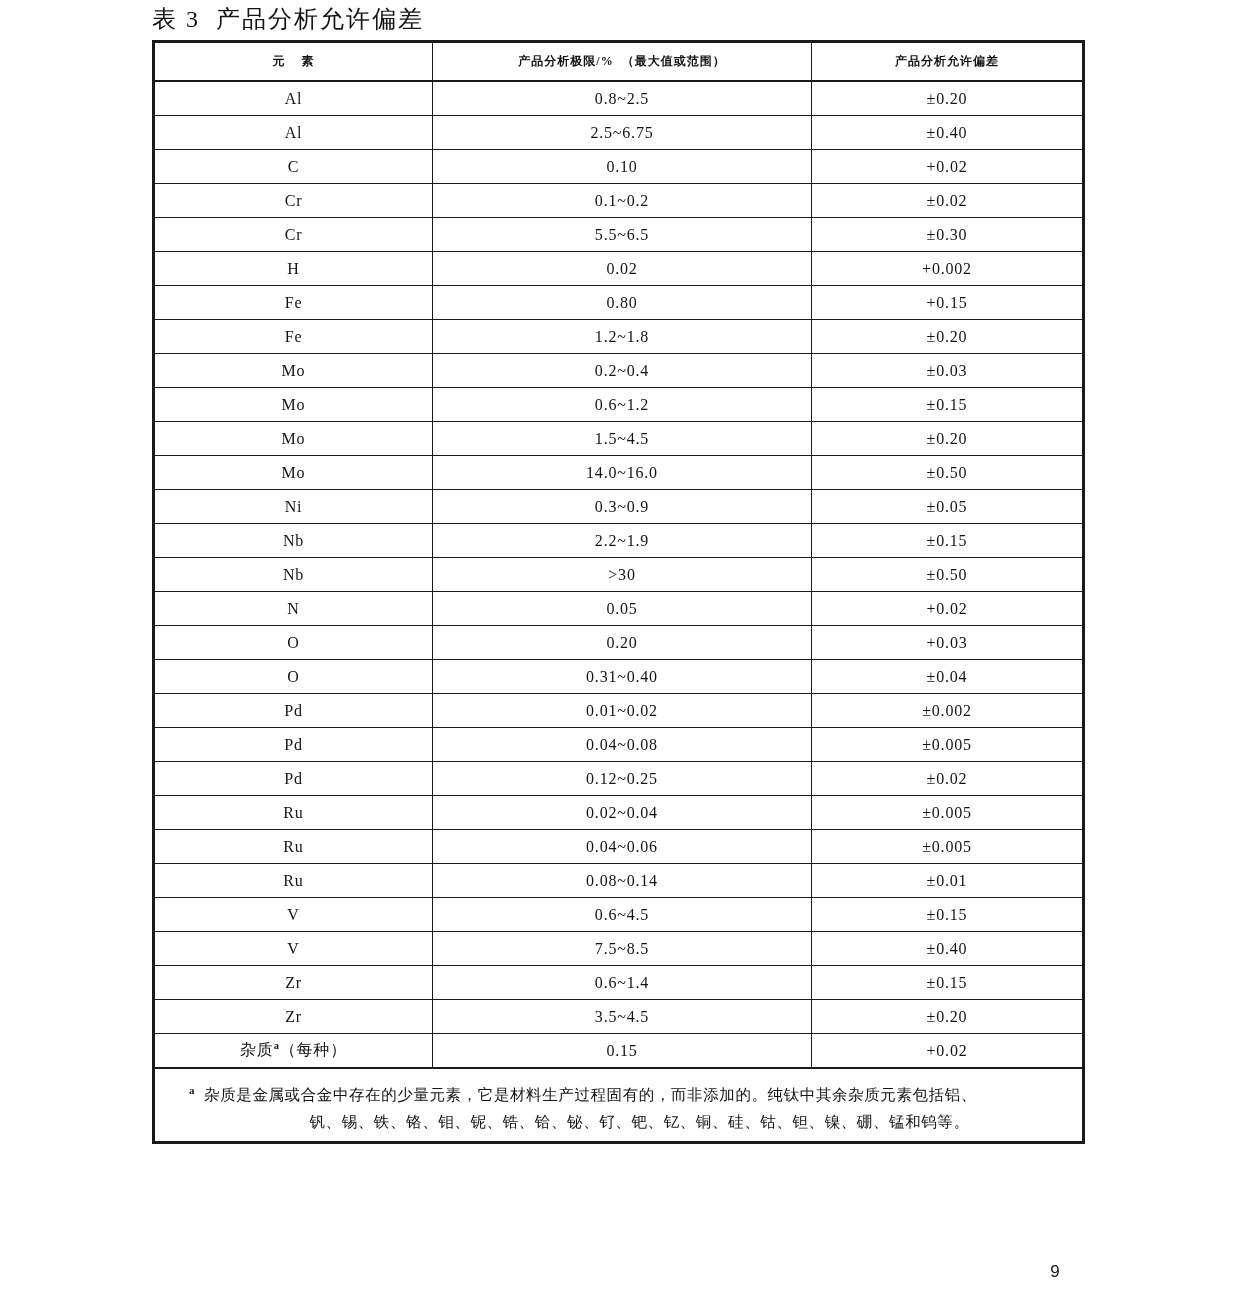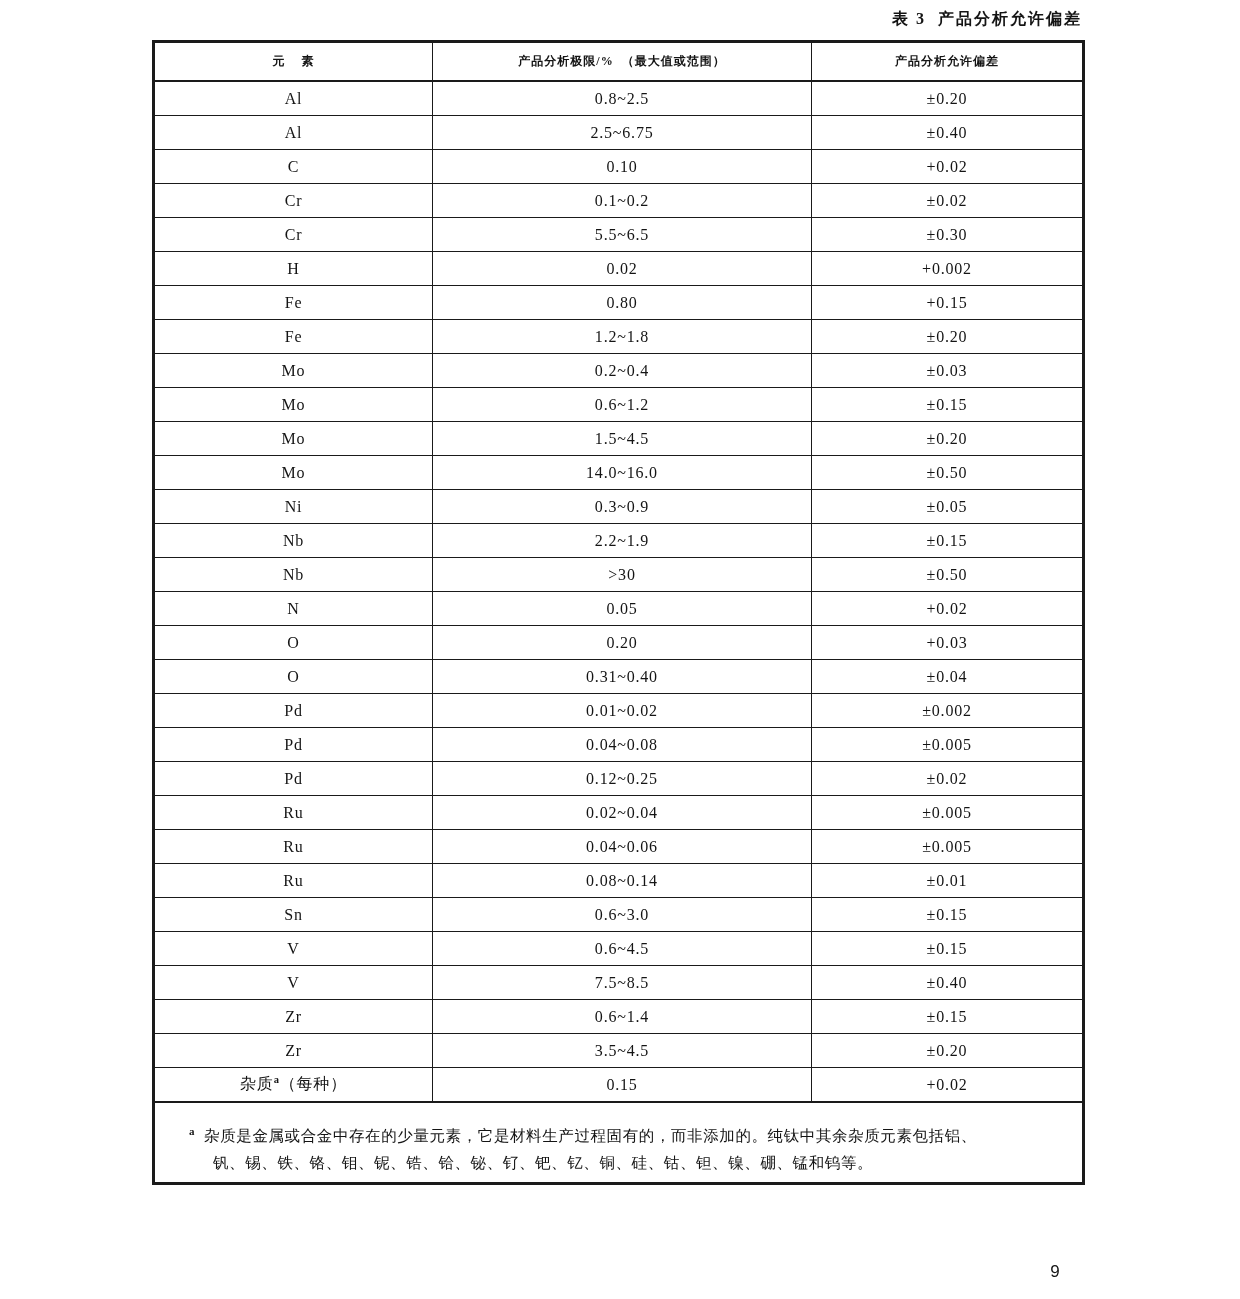--- a/index.html
+++ b/index.html
@@ -13,23 +13,23 @@
     color: #141414;
     -webkit-font-smoothing: antialiased;
   }
   .sheet {
     position: absolute;
     left: 152px;
     top: 6px;
     width: 930px;
   }
   .doc-title {
-    text-align: right;
-    font-weight: bold;
-    font-size: 16px;
+    text-align: left;
+    font-weight: normal;
+    font-size: 24px;
     letter-spacing: 2px;
     white-space: pre;
     margin: 0 0 8px 0;
     line-height: 26px;
   }
   table.main-table {
     width: 930px;
     border-collapse: collapse;
     table-layout: fixed;
     border: 3px solid #1a1a1a;
@@ -61,28 +61,28 @@
   td .el-sup {
     font-size: 10.5px;
     font-weight: bold;
     line-height: 0;
   }
   td.fn-cell {
     height: auto;
     border-top: 2.2px solid #1a1a1a;
     text-align: left;
     letter-spacing: 0.6px;
-    padding: 19px 16px 6px 0;
+    padding: 12px 16px 6px 0;
   }
   .fn-line {
     font-size: 15.5px;
     line-height: 27px;
   }
   .fn-line1 { padding-left: 34px; }
-  .fn-line2 { padding-left: 58px; }
+  .fn-line2 { padding-left: 58px; text-align: center; }
   .fn-marker {
     font-size: 11px;
     font-weight: bold;
     margin-right: 9px;
     line-height: 0;
   }
   .page-number {
     position: absolute;
     left: 1040px;
     top: 1262px;
@@ -227,25 +227,20 @@
           <td>Ru</td>
           <td>0.04~0.06</td>
           <td>±0.005</td>
         </tr>
         <tr>
           <td>Ru</td>
           <td>0.08~0.14</td>
           <td>±0.01</td>
         </tr>
         <tr>
-          <td>Sn</td>
-          <td>0.6~3.0</td>
-          <td>±0.15</td>
-        </tr>
-        <tr>
           <td>V</td>
           <td>0.6~4.5</td>
           <td>±0.15</td>
         </tr>
         <tr>
           <td>V</td>
           <td>7.5~8.5</td>
           <td>±0.40</td>
         </tr>
         <tr>

